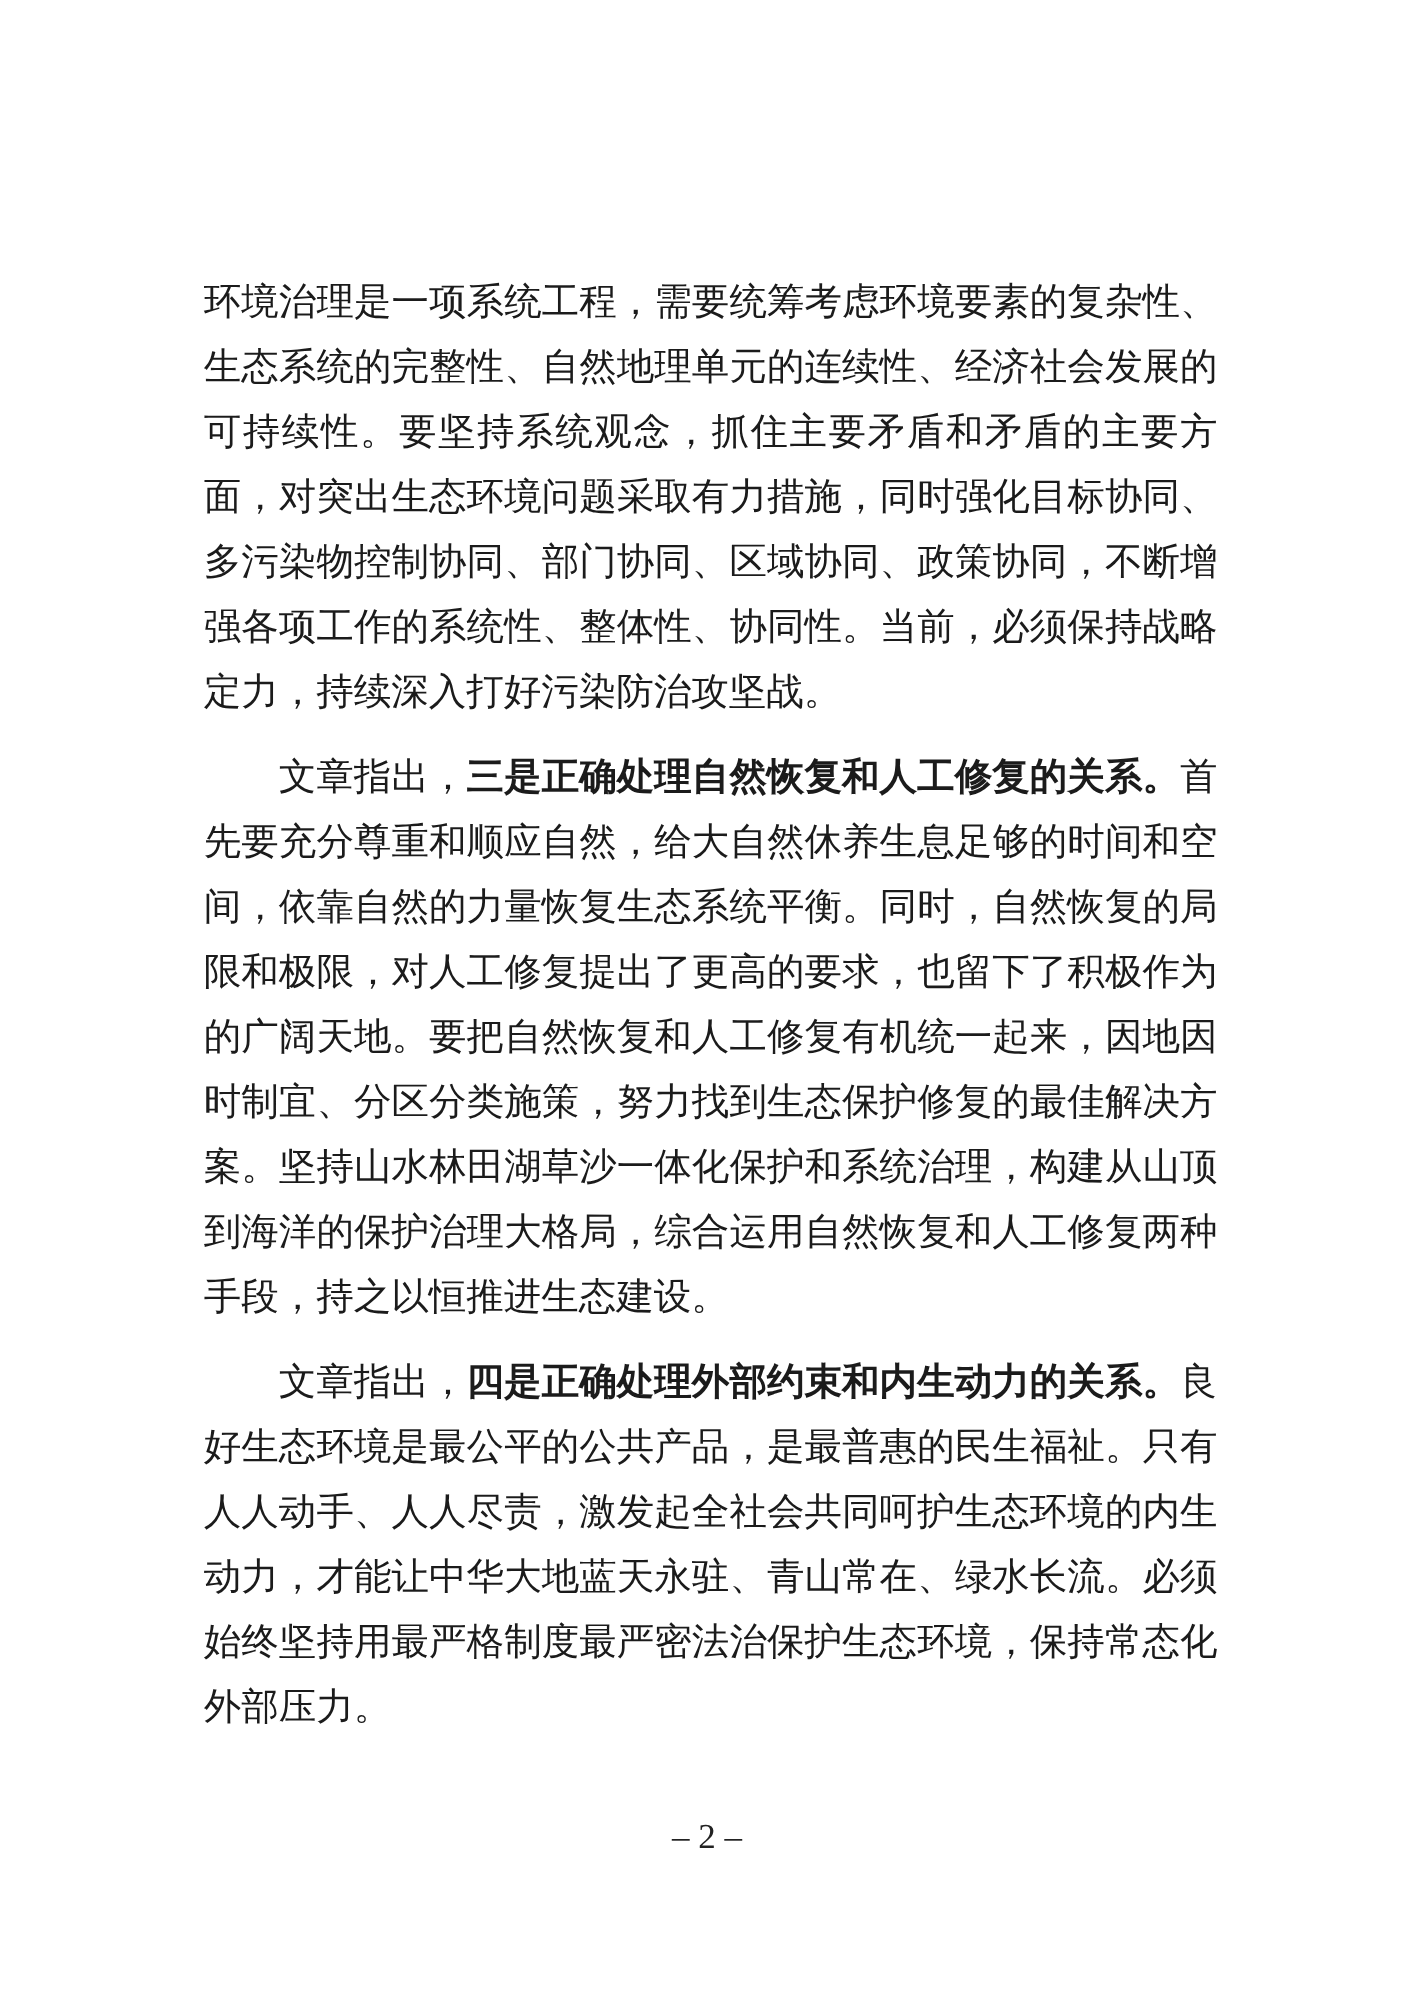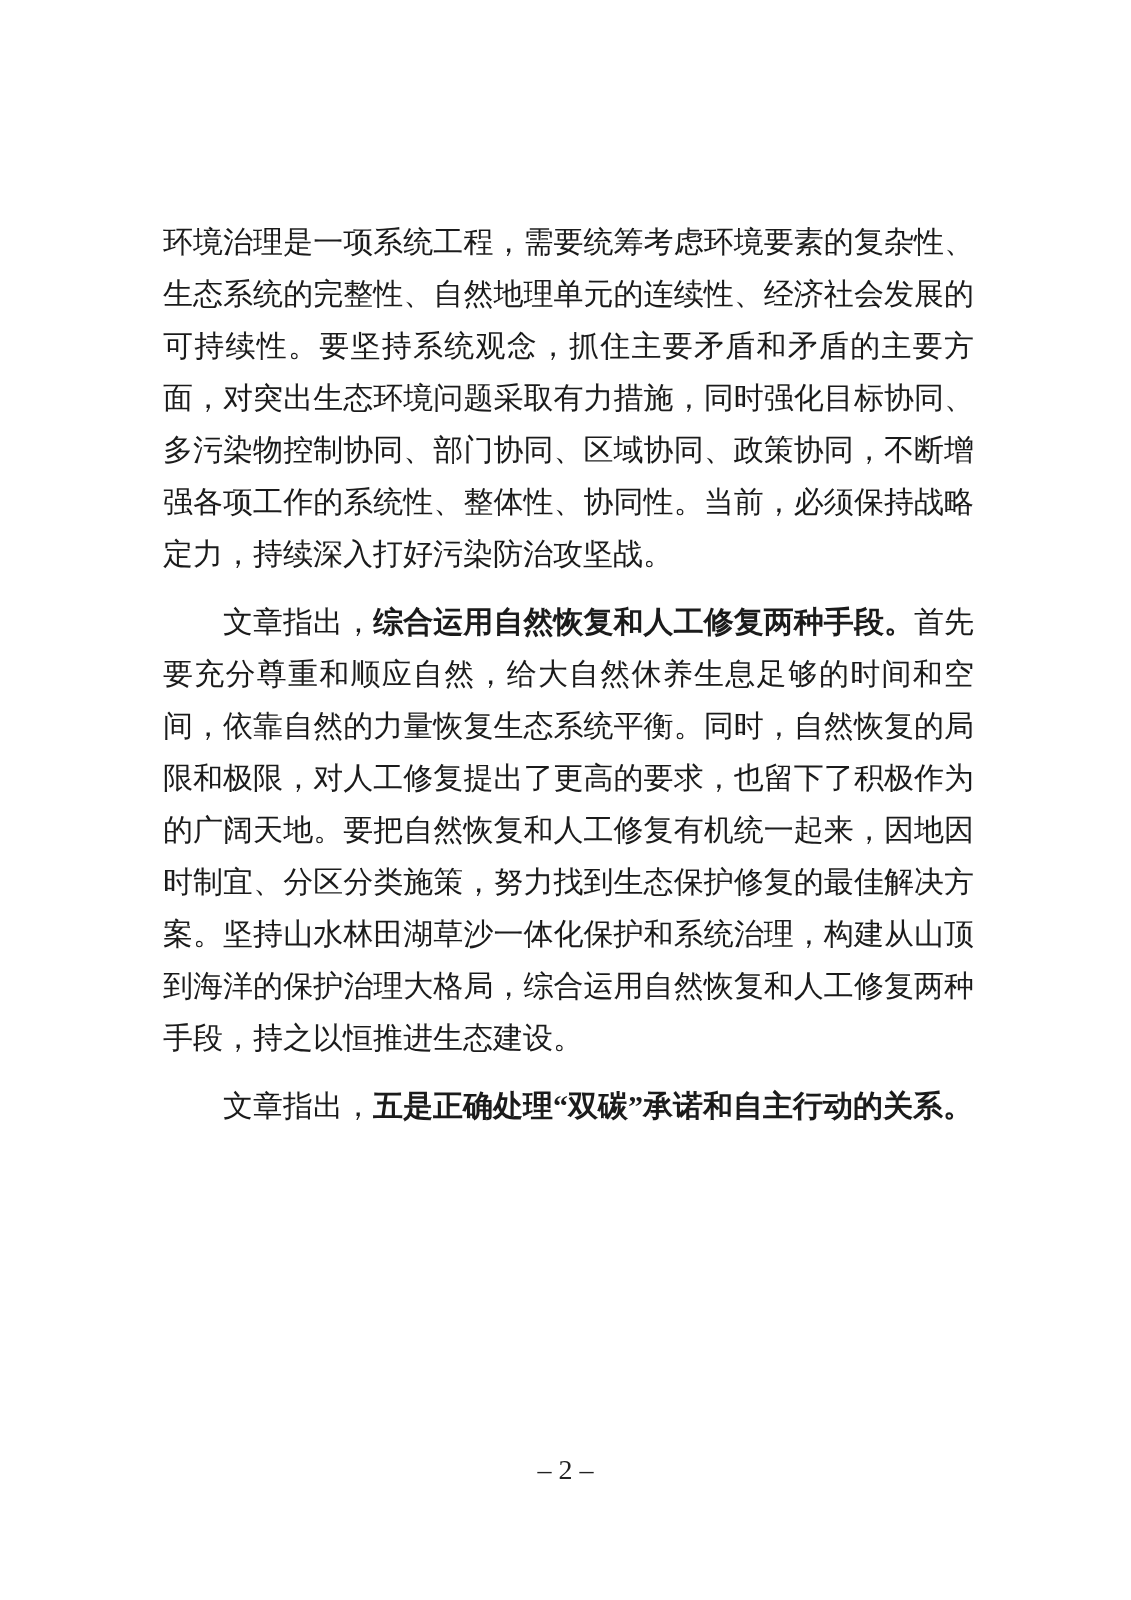--- a/index.html
+++ b/index.html
@@ -46,20 +46,20 @@
     line-height: 44px;
     color: #222222;
   }
 </style>
 </head>
 <body style="background: rgb(255, 255, 255); color: rgb(27, 27, 27);">
 
 <main class="doc-body">
   <div id="paragraphs">
       <p><span>环境治理是一项系统工程，需要统筹考虑环境要素的复杂性、生态系统的完整性、自然地理单元的连续性、经济社会发展的可持续性。要坚持系统观念，抓住主要矛盾和矛盾的主要方面，对突出生态环境问题采取有力措施，同时强化目标协同、多污染物控制协同、部门协同、区域协同、政策协同，不断增强各项工作的系统性、整体性、协同性。当前，必须保持战略定力，持续深入打好污染防治攻坚战。</span></p>
-      <p class="indent"><span>文章指出，</span><b>综合运用自然恢复和人工修复两种手段。</b><span>首先要充分尊重和顺应自然，给大自然休养生息足够的时间和空间，依靠自然的力量恢复生态系统平衡。同时，自然恢复的局限和极限，对人工修复提出了更高的要求，也留下了积极作为的广阔天地。要把自然恢复和人工修复有机统一起来，因地因时制宜、分区分类施策，努力找到生态保护修复的最佳解决方案。坚持山水林田湖草沙一体化保护和系统治理，构建从山顶到海洋的保护治理大格局，综合运用自然恢复和人工修复两种手段，持之以恒推进生态建设。</span></p>
-      <p class="indent"><span>文章指出，</span><b>五是正确处理“双碳”承诺和自主行动的关系。</b></p>
+      <p class="indent"><span>文章指出，</span><b>三是正确处理自然恢复和人工修复的关系。</b><span>首先要充分尊重和顺应自然，给大自然休养生息足够的时间和空间，依靠自然的力量恢复生态系统平衡。同时，自然恢复的局限和极限，对人工修复提出了更高的要求，也留下了积极作为的广阔天地。要把自然恢复和人工修复有机统一起来，因地因时制宜、分区分类施策，努力找到生态保护修复的最佳解决方案。坚持山水林田湖草沙一体化保护和系统治理，构建从山顶到海洋的保护治理大格局，综合运用自然恢复和人工修复两种手段，持之以恒推进生态建设。</span></p>
+      <p class="indent"><span>文章指出，</span><b>四是正确处理外部约束和内生动力的关系。</b><span>良好生态环境是最公平的公共产品，是最普惠的民生福祉。只有人人动手、人人尽责，激发起全社会共同呵护生态环境的内生动力，才能让中华大地蓝天永驻、青山常在、绿水长流。必须始终坚持用最严格制度最严密法治保护生态环境，保持常态化外部压力。</span></p>
     </div>
 </main>
 
 <footer class="page-footer">
   <span>– 2 –</span>
 </footer>
 
 </body></html>

